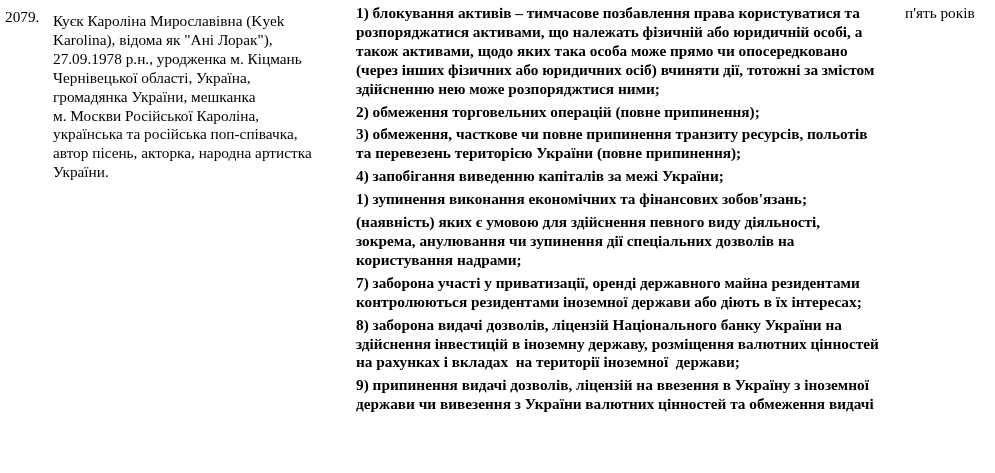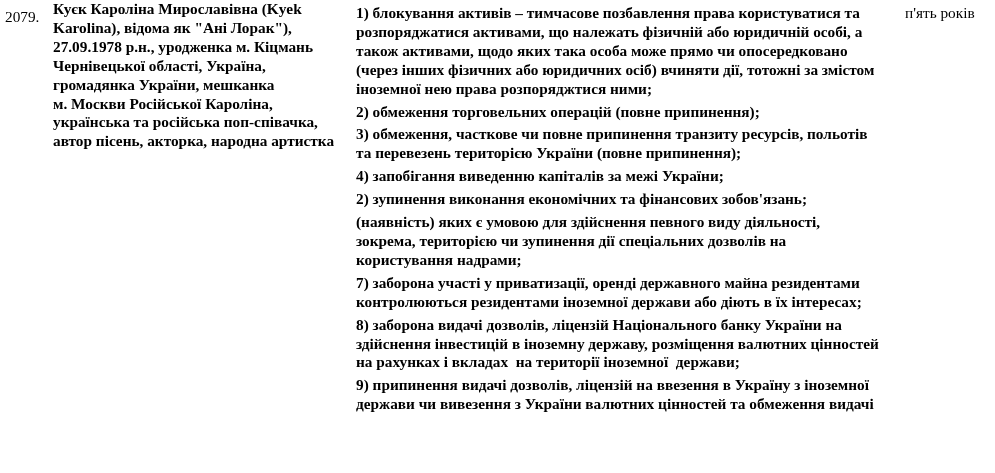--- a/index.html
+++ b/index.html
@@ -26,23 +26,22 @@
     }
     .num {
       position: absolute;
       left: 5px;
       top: 8px;
       white-space: nowrap;
     }
     .name {
       position: absolute;
       left: 53px;
-      top: 0;
+      top: 12px;
       width: 262px;
-      font-weight: bold;
     }
     .name span { display: block; white-space: nowrap; }
     .measures {
       position: absolute;
       left: 356px;
       top: 4px;
       width: 530px;
     }
     .measure {
       margin: 0 0 4px 0;
@@ -64,46 +63,47 @@
 
   <div class="name">
     <span>Куєк Кароліна Мирославівна (Kyek</span>
     <span>Karolina), відома як "Ані Лорак"),</span>
     <span>27.09.1978 р.н., уродженка м. Кіцмань</span>
     <span>Чернівецької області, Україна,</span>
     <span>громадянка України, мешканка</span>
     <span>м. Москви Російської Кароліна,</span>
     <span>українська та російська поп-співачка,</span>
     <span>автор пісень, акторка, народна артистка</span>
+    <span>України.</span>
   </div>
 
   <div class="measures">
     <div class="measure">
       <span>1) блокування активів – тимчасове позбавлення права користуватися та</span>
       <span>розпоряджатися активами, що належать фізичній або юридичній особі, а</span>
       <span>також активами, щодо яких така особа може прямо чи опосередковано</span>
       <span>(через інших фізичних або юридичних осіб) вчиняти дії, тотожні за змістом</span>
-      <span>іноземної нею права розпоряджтися ними;</span>
+      <span>здійсненню нею може розпоряджтися ними;</span>
     </div>
     <div class="measure">
       <span>2) обмеження торговельних операцій (повне припинення);</span>
     </div>
     <div class="measure">
       <span>3) обмеження, часткове чи повне припинення транзиту ресурсів, польотів</span>
       <span>та перевезень територією України (повне припинення);</span>
     </div>
     <div class="measure">
       <span>4) запобігання виведенню капіталів за межі України;</span>
     </div>
     <div class="measure">
-      <span>2) зупинення виконання економічних та фінансових зобов'язань;</span>
+      <span>1) зупинення виконання економічних та фінансових зобов'язань;</span>
     </div>
     <div class="measure">
       <span>(наявність) яких є умовою для здійснення певного виду діяльності,</span>
-      <span>зокрема, територією чи зупинення дії спеціальних дозволів на</span>
+      <span>зокрема, анулювання чи зупинення дії спеціальних дозволів на</span>
       <span>користування надрами;</span>
     </div>
     <div class="measure">
       <span>7) заборона участі у приватизації, оренді державного майна резидентами</span>
       <span>контролюються резидентами іноземної держави або діють в їх інтересах;</span>
     </div>
     <div class="measure">
       <span>8) заборона видачі дозволів, ліцензій Національного банку України на</span>
       <span>здійснення інвестицій в іноземну державу, розміщення валютних цінностей</span>
       <span>на рахунках і вкладах  на території іноземної  держави;</span>

